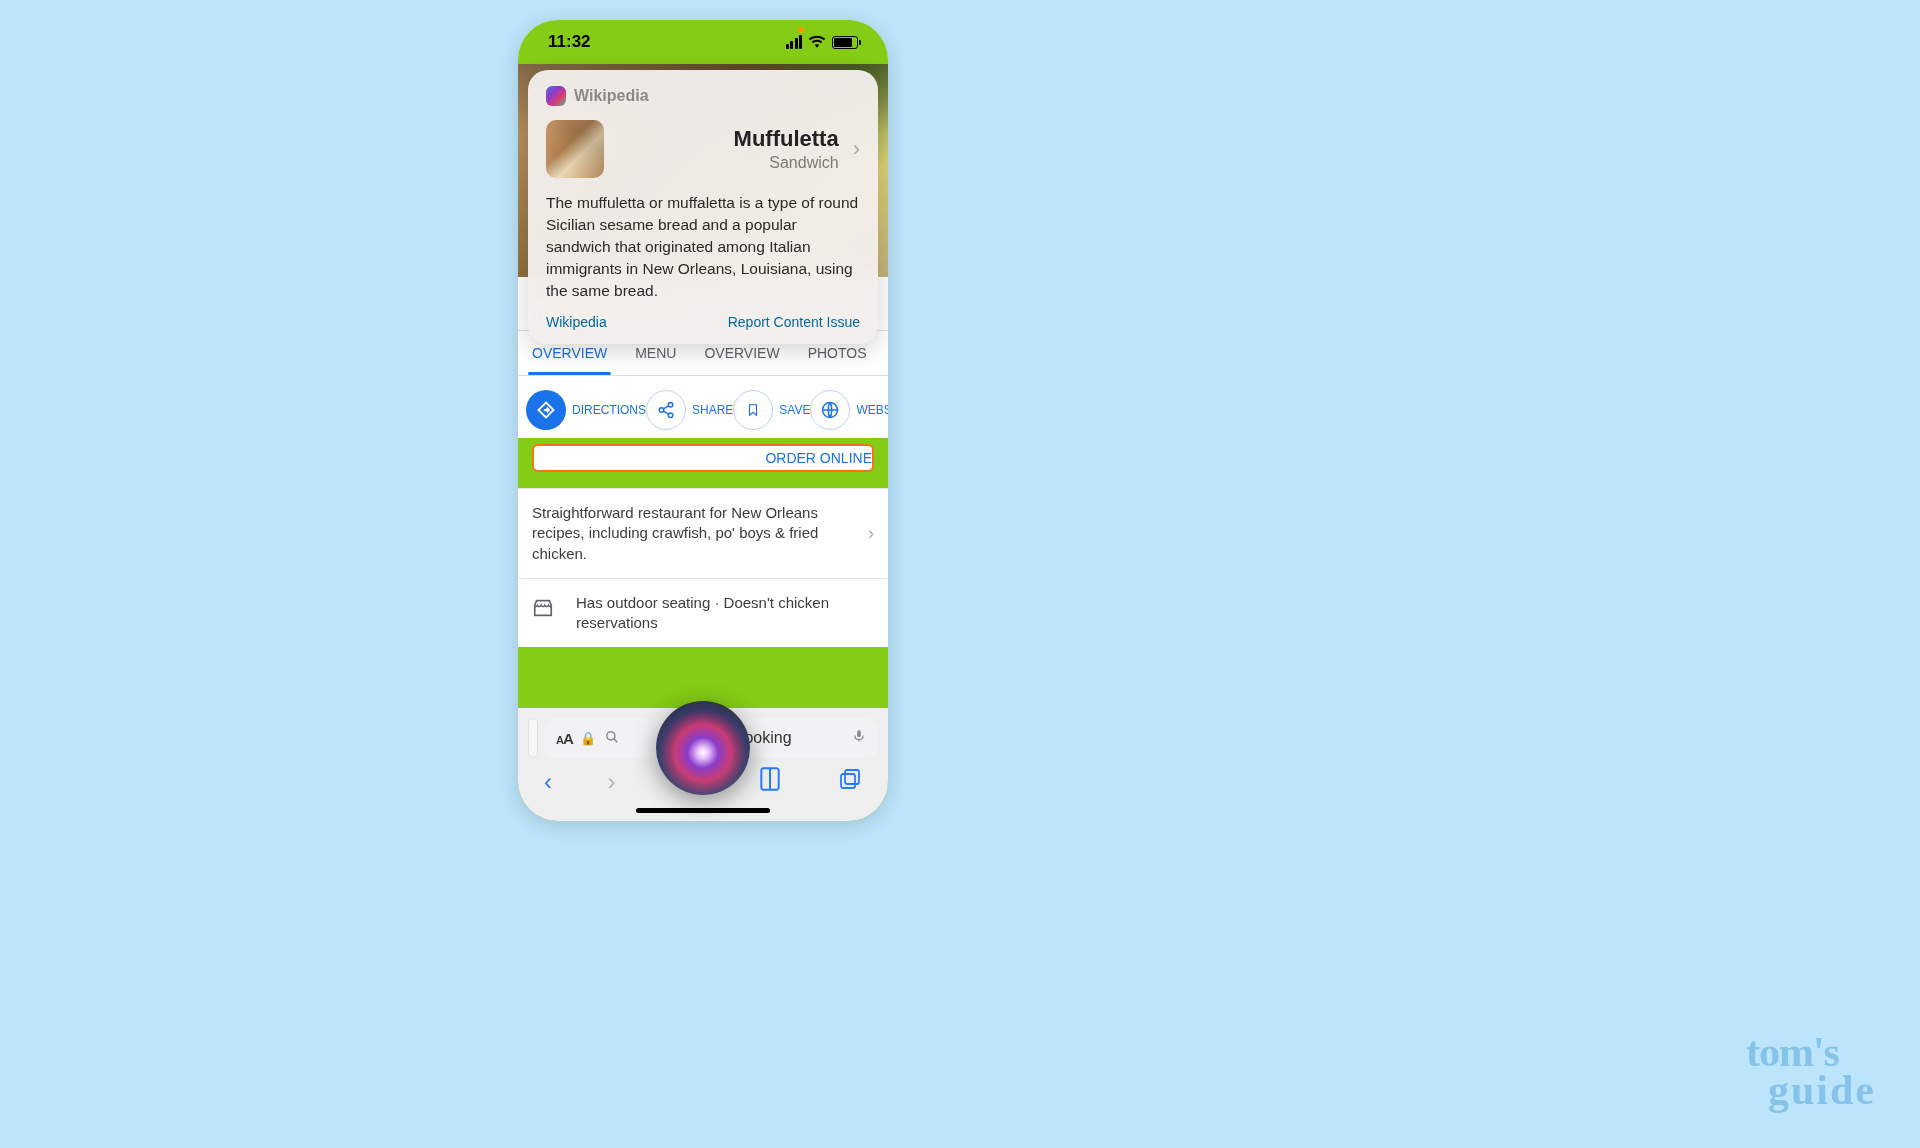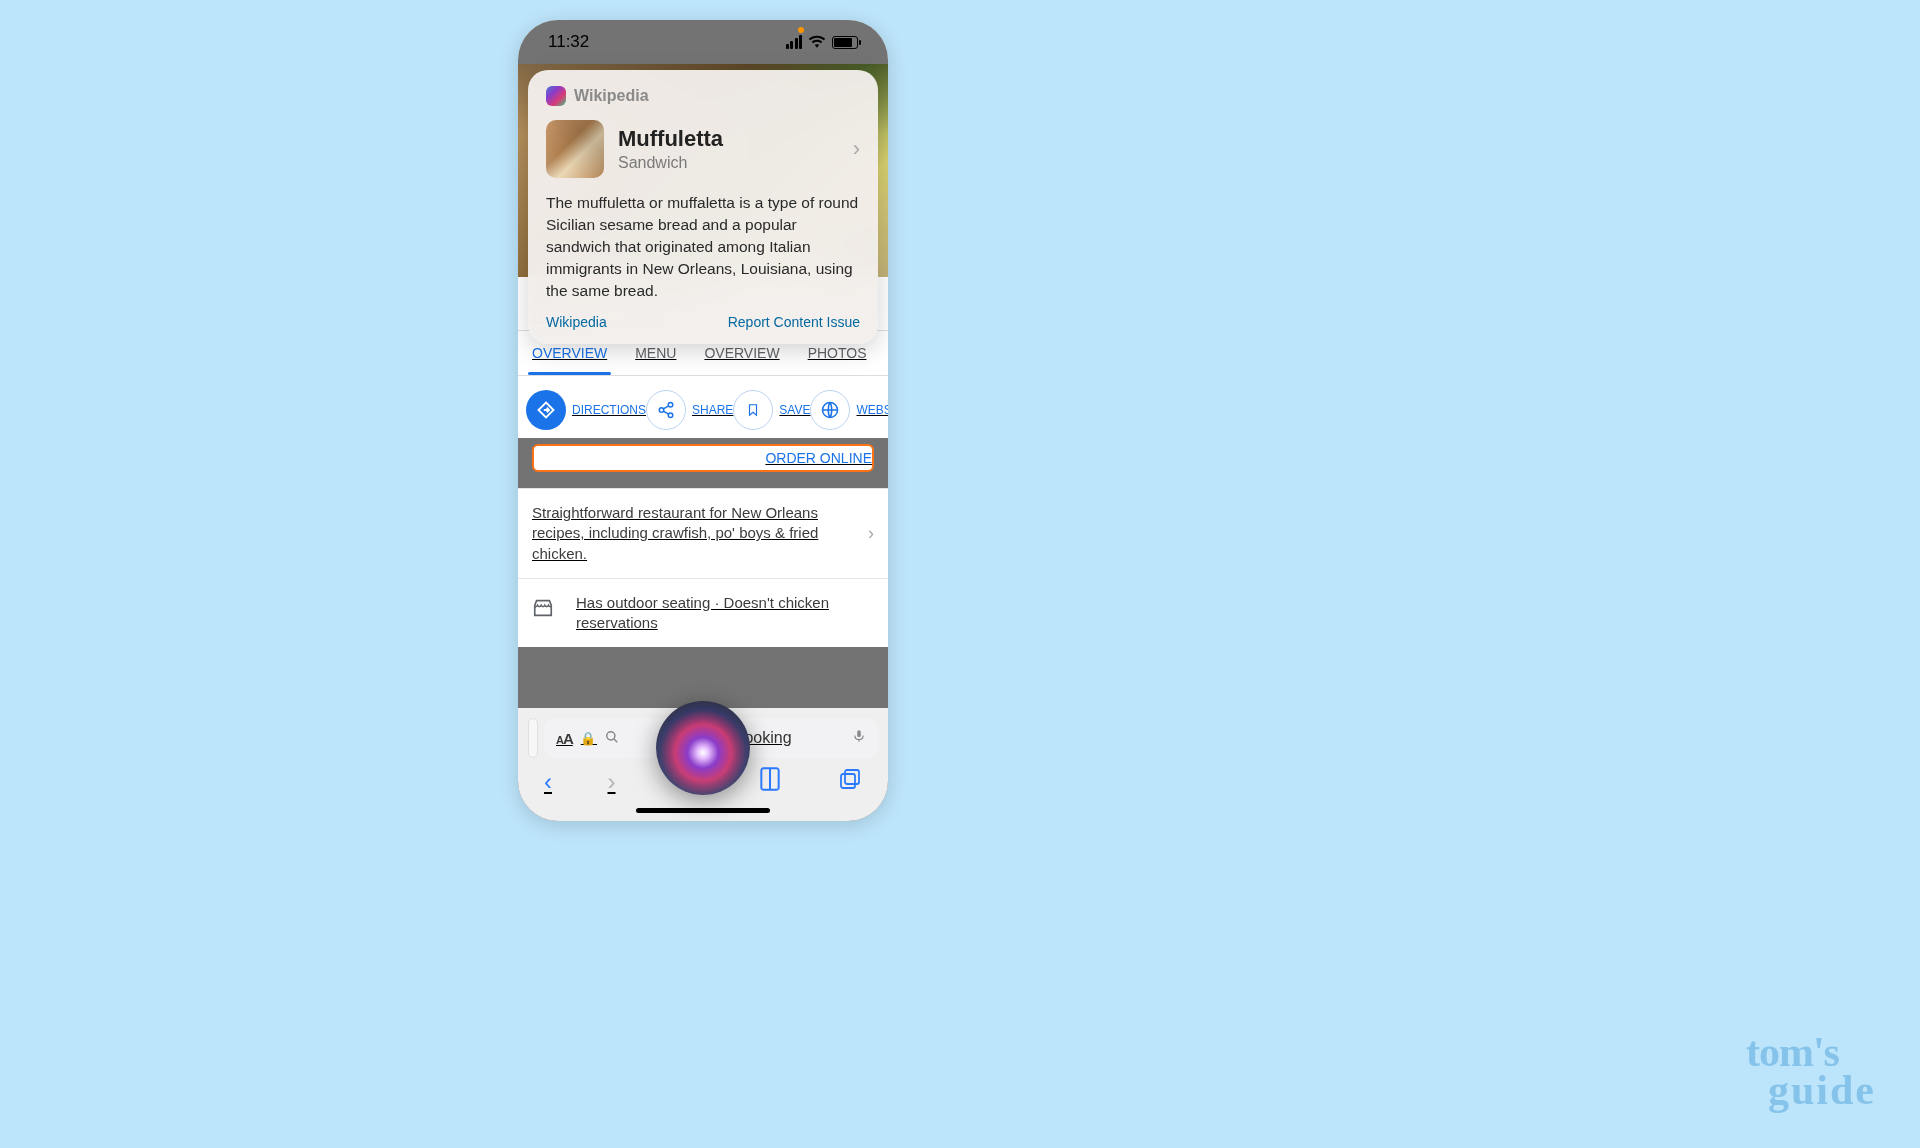--- a/index.html
+++ b/index.html
@@ -24,45 +24,44 @@
   }
 
   
   .status-bar {
     height: 44px;
     display: flex;
     justify-content: space-between;
     align-items: center;
     padding: 0 30px 0 30px;
     font-size: 17px;
-    font-weight: 400;
+    font-weight: 700;
     color: #000;
     position: relative;
     z-index: 20;
   }
   .status-bar .time-side { flex:1; }
   .status-icons { display: flex; gap: 6px; align-items: center; }
   .bars { display:flex; align-items:flex-end; gap:1.5px; }
   .bars span { width:3px; background:#000; display:block; border-radius:1px;}
   .bars span:nth-child(1){height:5px;} .bars span:nth-child(2){height:8px;}
   .bars span:nth-child(3){height:11px;} .bars span:nth-child(4){height:14px;}
   .wifi-ic { font-size:15px; line-height:1; }
   .battery-ic { width:26px; height:13px; border:1.5px solid #000; border-radius:3px; position:relative; }
   .battery-ic::after { content:""; position:absolute; right:-4px; top:3px; width:2px; height:5px; background:#000; border-radius:1px;}
   .battery-ic::before { content:""; position:absolute; left:1px; top:1px; width:18px; height:9px; background:#000; border-radius:1px;}
   .orange-dot { position:absolute; right:84px; top:7px; width:6px; height:6px; background:#ff9500; border-radius:50%;}
 
   
   .app-content {
     position:absolute;
     top:0; left:0; right:0; bottom:0;
-    background:#737373;
+    background:#84cc16;
     display:flex;
     flex-direction:column;
-    text-decoration:underline;
   }
   .hero-img {
     margin-top:44px;
     height:213px;
     background: linear-gradient(135deg,#c9a06b 0%, #8b6b3a 40%, #6b8b3a 60%, #d9d070 80%, #c2b078 100%);
     position:relative;
   }
   .hero-gradient-top { position:absolute; top:0; left:0; right:0; height:70px; background:linear-gradient(to bottom, rgba(0,0,0,0.35), transparent);}
   .small-thumbs { position:absolute; right:12px; bottom:10px; width:60px; height:40px; background:rgba(0,0,0,0.3); border-radius:6px;}
   .listing-meta { padding:6px 14px 6px 14px; font-size:14px; color:#4a4a4a; background:#fff;}
@@ -210,21 +209,21 @@
   .card-header-title { font-size:16px; font-weight:600; color:#8a8a8a;}
   .card-main { display:flex; gap:14px; align-items:center; margin-bottom:14px;}
   .card-thumb {
     width:58px; height:58px; border-radius:10px;
     background:
       linear-gradient(to bottom right, #d4a070 0%, #b08050 40%, #e8d4b0 60%, #c09060 100%);
     position:relative;
     overflow:hidden;
   }
   .card-thumb::after { content:""; position:absolute; inset:0; background:linear-gradient(45deg, rgba(255,255,255,0.2) 0%, transparent 30%, rgba(0,0,0,0.15) 70%);}
-  .card-title-block { flex:1;}
+  .card-title-block { flex:1;text-align:right;}
   .card-title { font-size:22px; font-weight:600; color:#222; margin-bottom:2px;}
   .card-subtitle { font-size:16px; color:#7a7a7a;}
   .card-chevron { color:#aaa; font-size:22px; font-weight:300;}
   .card-body { font-size:15.5px; line-height:1.42; color:#2a2a2a; margin-bottom:12px;}
   .card-footer { display:flex; justify-content:space-between; font-size:14px; color:#0369a1;}
 
   
   .watermark {
     position:absolute;
     right:44px;

